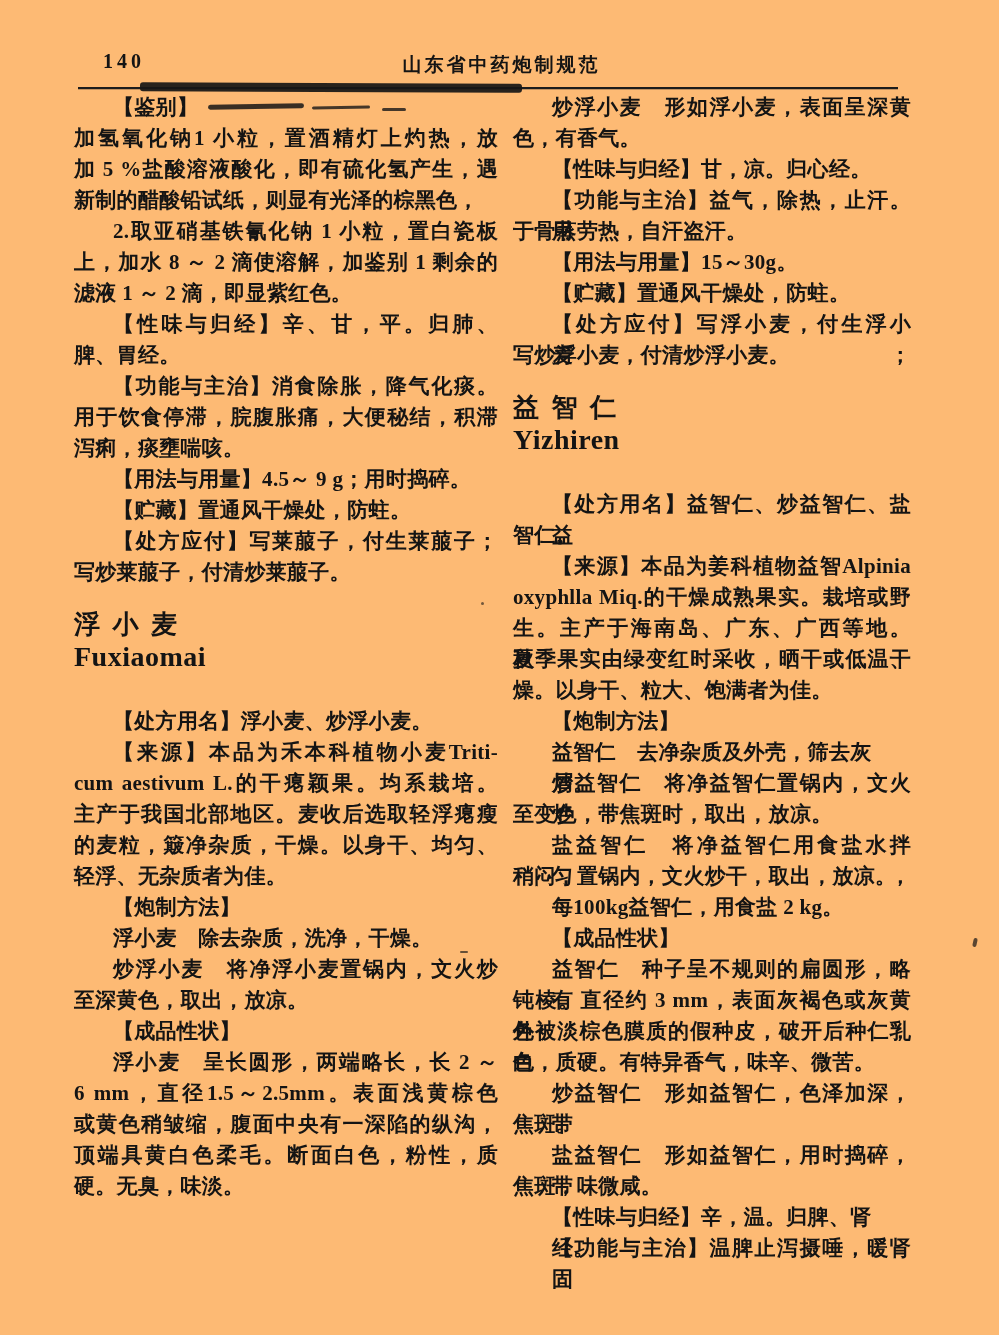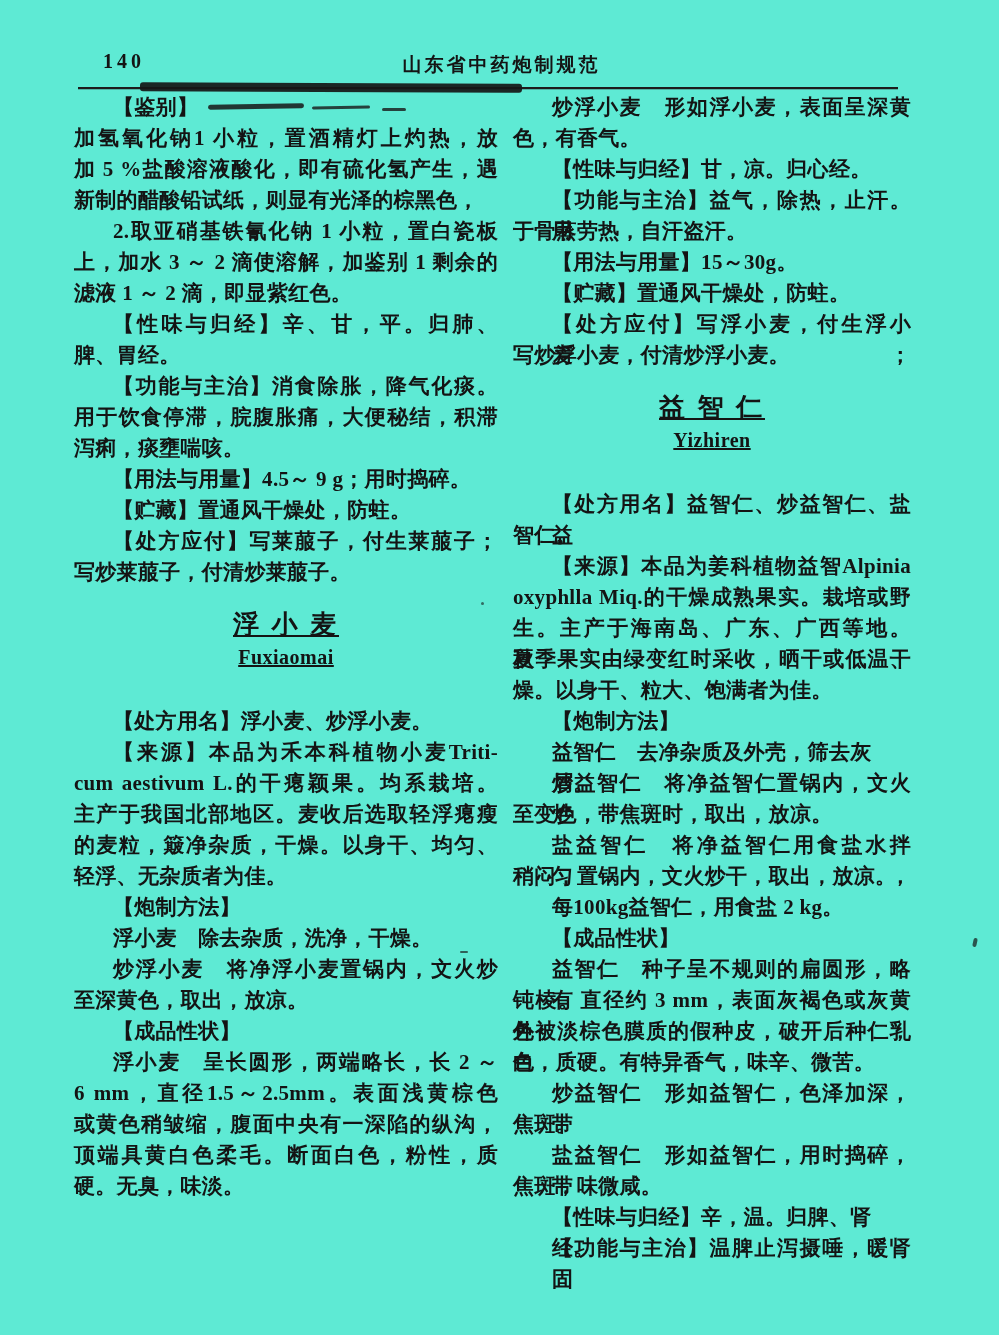--- a/index.html
+++ b/index.html
@@ -1,20 +1,20 @@
 <!DOCTYPE html>
 <html><head>
 <meta charset="utf-8">
 <style>
   html,body{margin:0;padding:0;background:#e8e8e4;}
   .page{
     position:relative;
     width:999px;height:1335px;
     margin:0 auto;
-    background:#5eead4;
+    background:#fdba74;
     font-family:"Liberation Serif","DejaVu Serif",serif;
     font-weight:bold;
     color:#141414;
     overflow:hidden;
   }
   
   .page-number{
     position:absolute;left:103px;top:50px;
     font-size:20px;letter-spacing:4px;
   }
@@ -41,23 +41,23 @@
   .column{position:absolute;top:92px;}
   .left-col{left:74px;width:424px;}
   .right-col{left:513px;width:398px;}
   .tline{
     font-size:21px;
     line-height:31px;height:31px;
     letter-spacing:.3px;
   }
   .tline.ind{padding-left:39px;}
   .tline.just{text-align:justify;text-align-last:justify;text-justify:inter-character;}
-  .section-heading{text-align:center;margin:20px 0 34px;text-decoration:underline;}
+  .section-heading{text-align:left;margin:20px 0 34px;}
   .heading-zh{font-size:26px;line-height:34px;letter-spacing:3px;}
-  .heading-py{font-size:20px;line-height:30px;letter-spacing:.5px;}
+  .heading-py{font-size:28px;line-height:30px;letter-spacing:.5px;}
 </style>
 </head>
 <body>
 
 <div class="page">
 
   <div class="page-number">140</div>
 
   <div class="header-title">山东省中药炮制规范</div>
 
@@ -70,21 +70,21 @@
   <div class="smudge speck-a"></div>
   <div class="smudge speck-b"></div>
   <div class="smudge speck-c"></div>
 
   <div class="column left-col">
       <div class="tline ind">【鉴别】</div>
       <div class="tline just">加氢氧化钠1 小粒，置酒精灯上灼热，放</div>
       <div class="tline just">加 5 %盐酸溶液酸化，即有硫化氢产生，遇</div>
       <div class="tline">新制的醋酸铅试纸，则显有光泽的棕黑色，</div>
       <div class="tline ind just">2.取亚硝基铁氰化钠 1 小粒，置白瓷板</div>
-      <div class="tline just">上，加水 3 ～ 2 滴使溶解，加鉴别 1 剩余的</div>
+      <div class="tline just">上，加水 8 ～ 2 滴使溶解，加鉴别 1 剩余的</div>
       <div class="tline">滤液 1 ～ 2 滴，即显紫红色。</div>
       <div class="tline ind just">【性味与归经】辛、甘，平。归肺、</div>
       <div class="tline">脾、胃经。</div>
       <div class="tline ind just">【功能与主治】消食除胀，降气化痰。</div>
       <div class="tline just">用于饮食停滞，脘腹胀痛，大便秘结，积滞</div>
       <div class="tline">泻痢，痰壅喘咳。</div>
       <div class="tline ind">【用法与用量】4.5～ 9 g；用时捣碎。</div>
       <div class="tline ind">【贮藏】置通风干燥处，防蛀。</div>
       <div class="tline ind just">【处方应付】写莱菔子，付生莱菔子；</div>
       <div class="tline">写炒莱菔子，付清炒莱菔子。</div>

